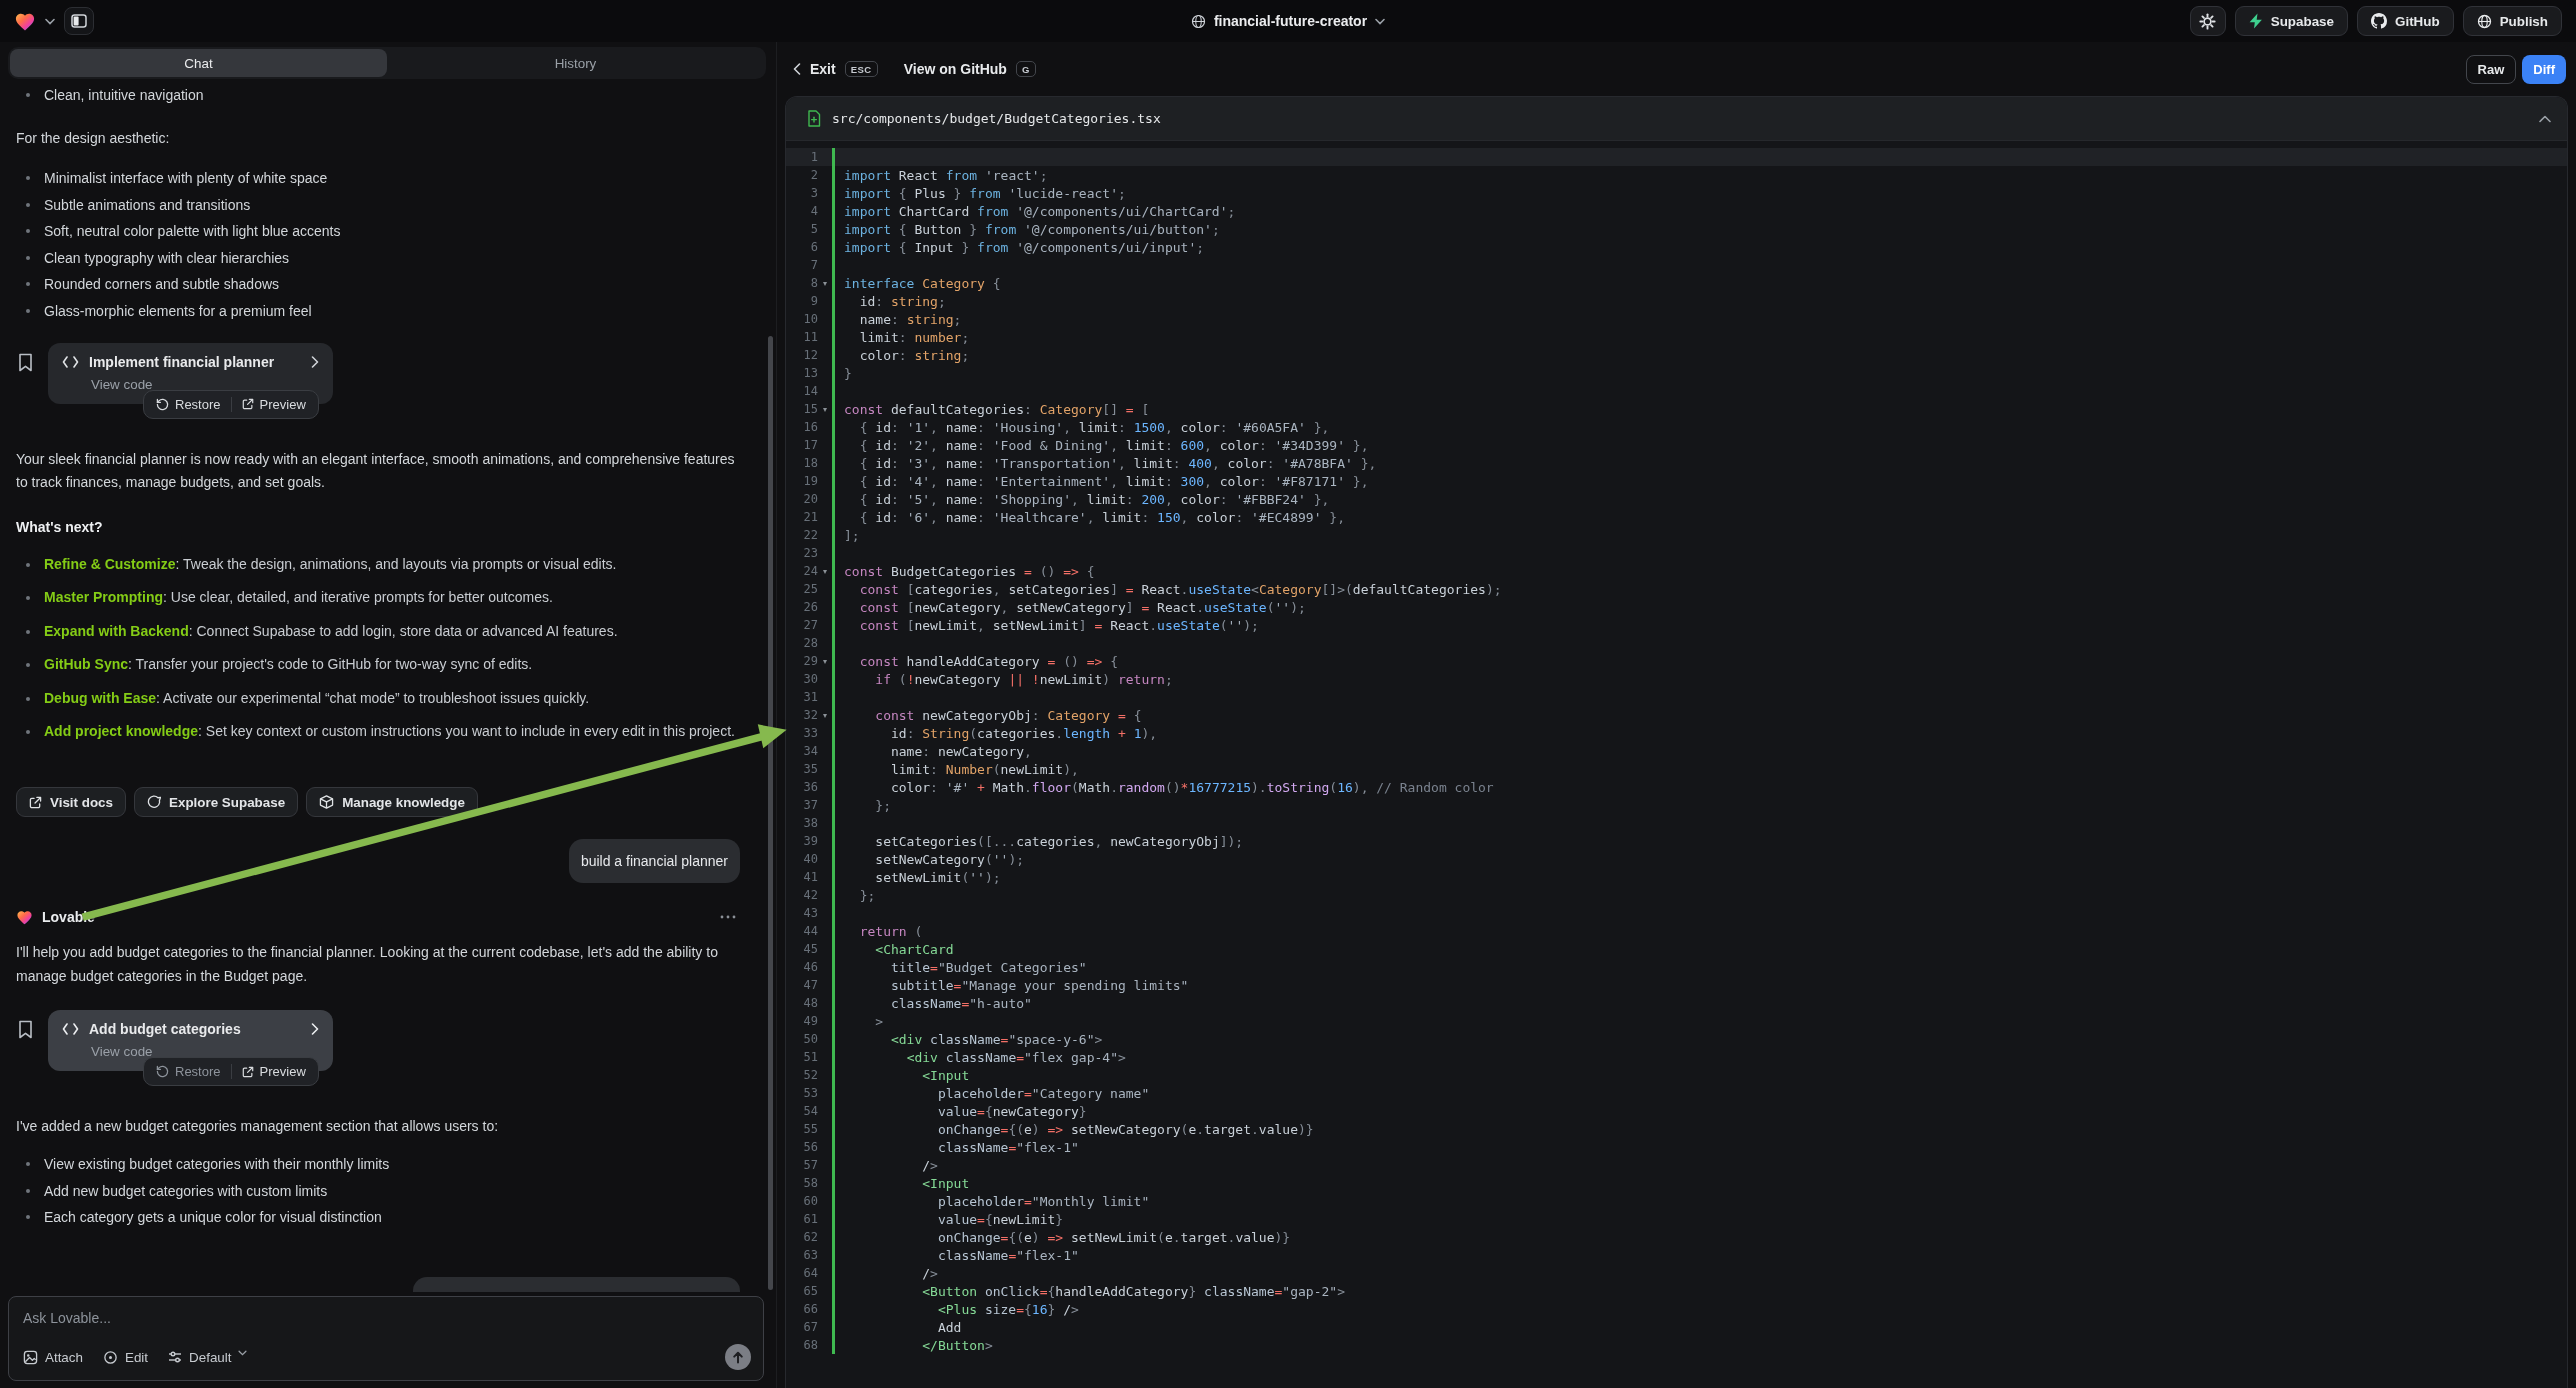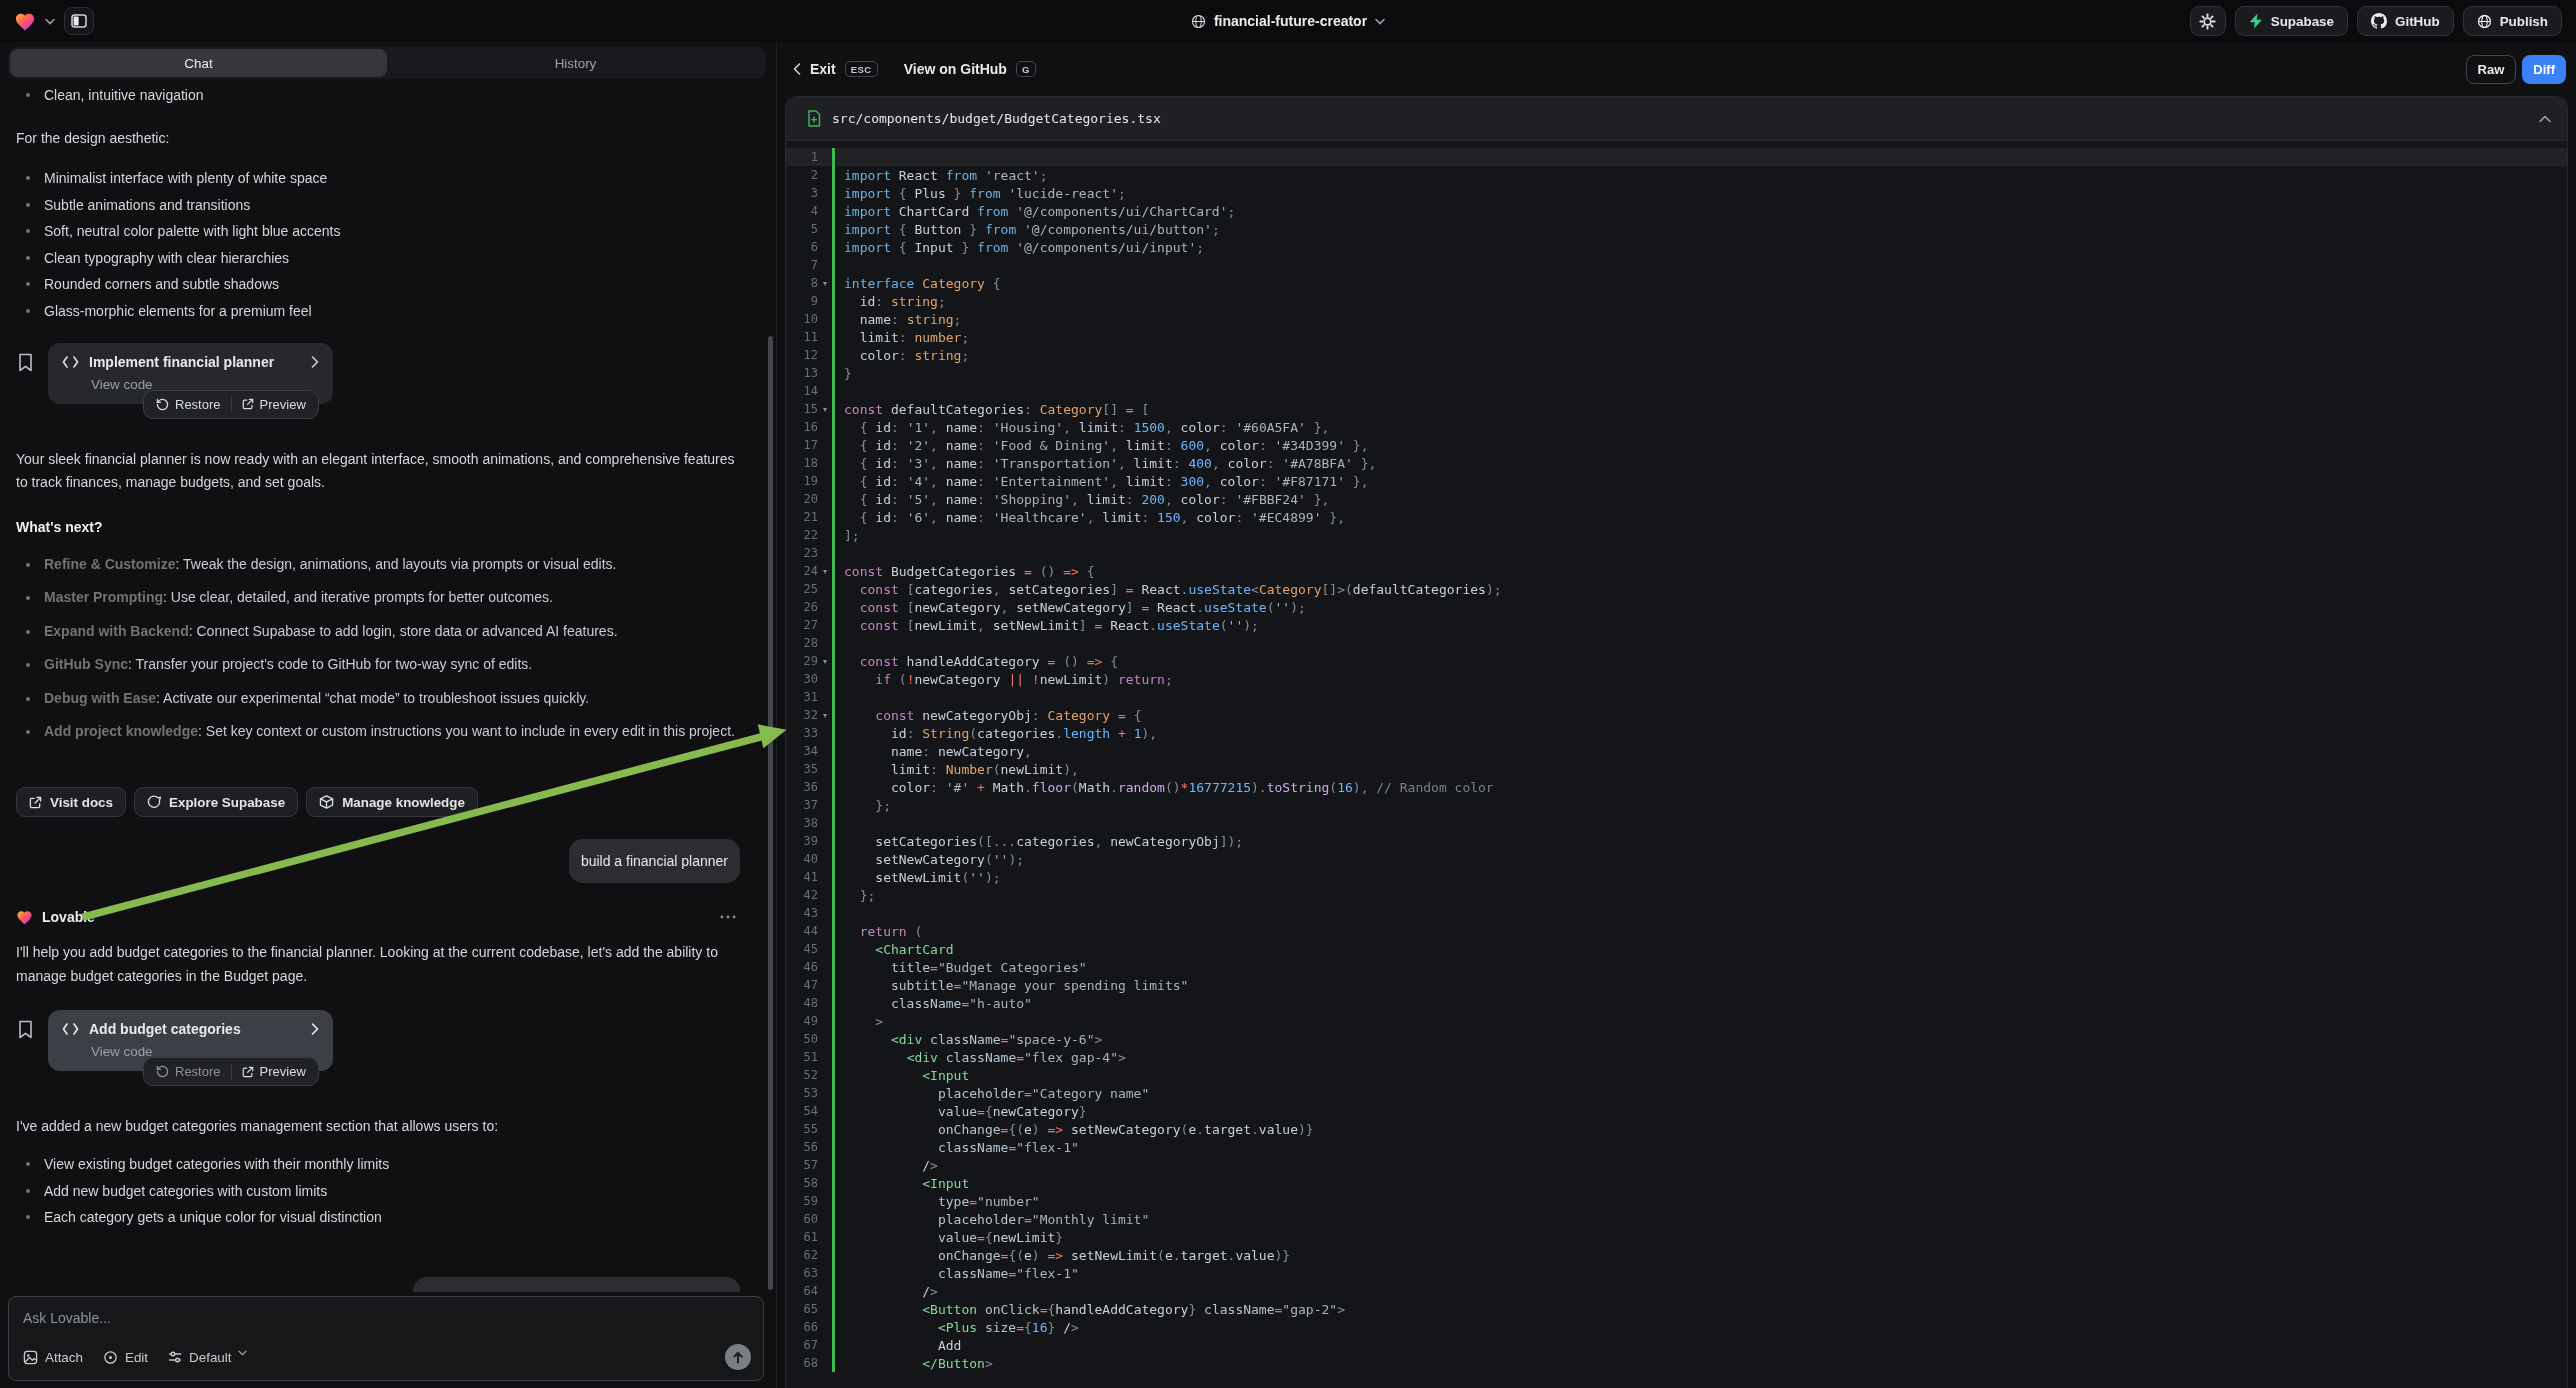--- a/index.html
+++ b/index.html
@@ -36,21 +36,21 @@
   .tab { flex:1; display:flex; align-items:center; justify-content:center; font-size:13.4px; color:#9aa0a7; border-radius:8px; cursor:pointer; }
   .tab.active { background:#35373c; color:#eaebed; }
   .chat-scroll { position:absolute; top:37px; bottom:96px; left:0; right:10px; overflow:hidden; padding:0 26px 0 16px; }
 
   .bullet-row { display:flex; gap:14px; margin:0 0 10.5px 10px; font-size:14px; line-height:16px; color:#d3d7db; }
   .bullet-row .dot { width:4px; height:4px; border-radius:50%; background:#70757c; flex:none; margin-top:6px; }
   .para { font-size:14px; line-height:23.4px; color:#d3d7db; }
   .h-bold { font-size:14px; font-weight:700; color:#eef0f2; }
   .next-row { display:flex; gap:14px; margin:0 0 10.5px 10px; font-size:14px; line-height:23px; color:#c9cdd2; }
   .next-row .dot { width:4px; height:4px; border-radius:50%; background:#70757c; flex:none; margin-top:10px; }
-  .next-row b { color:#737373; }
+  .next-row b { color:#84cc16; }
 
   .tool-card-wrap { position:relative; display:flex; gap:15px; width:fit-content; margin-left:2px; }
   .bookmark-slot { margin-top:10px; }
   .tool-card { width:285px; background:#26282c; border-radius:12px; padding:11px 14px 12px; }
   .tool-card.selected { background:#3c3f45; }
   .tc-row1 { display:flex; align-items:center; gap:10px; font-size:14px; color:#e9eaec; font-weight:600; cursor:pointer; }
   .tc-chevron { margin-left:auto; }
   .tc-view { margin:7px 0 0 29px; font-size:13.4px; color:#9aa0a8; cursor:pointer; }
   .pill { position:absolute; left:125px; bottom:-15px; height:29px; display:flex; align-items:center; background:#202226; border:1px solid #3a3d42; border-radius:10px; padding:0 2px; font-size:13px; color:#d9dcdf; }
   .pill-btn { display:flex; align-items:center; gap:6px; padding:0 10px; cursor:pointer; }
@@ -950,28 +950,20 @@
           <div class="code-row">
             <span class="ln">
               <span class="n">58</span>
               <span class="f"></span>
             </span>
             <span class="gut"></span>
             <span class="ct">          <span class="t-tag">&lt;Input</span></span>
           </div>
           <div class="code-row">
             <span class="ln">
-              <span class="n">59</span>
-              <span class="f"></span>
-            </span>
-            <span class="gut"></span>
-            <span class="ct">            <span class="t-attr">type</span><span class="t-op">=</span><span class="t-str">"number"</span></span>
-          </div>
-          <div class="code-row">
-            <span class="ln">
               <span class="n">60</span>
               <span class="f"></span>
             </span>
             <span class="gut"></span>
             <span class="ct">            <span class="t-attr">placeholder</span><span class="t-op">=</span><span class="t-str">"Monthly limit"</span></span>
           </div>
           <div class="code-row">
             <span class="ln">
               <span class="n">61</span>
               <span class="f"></span>

